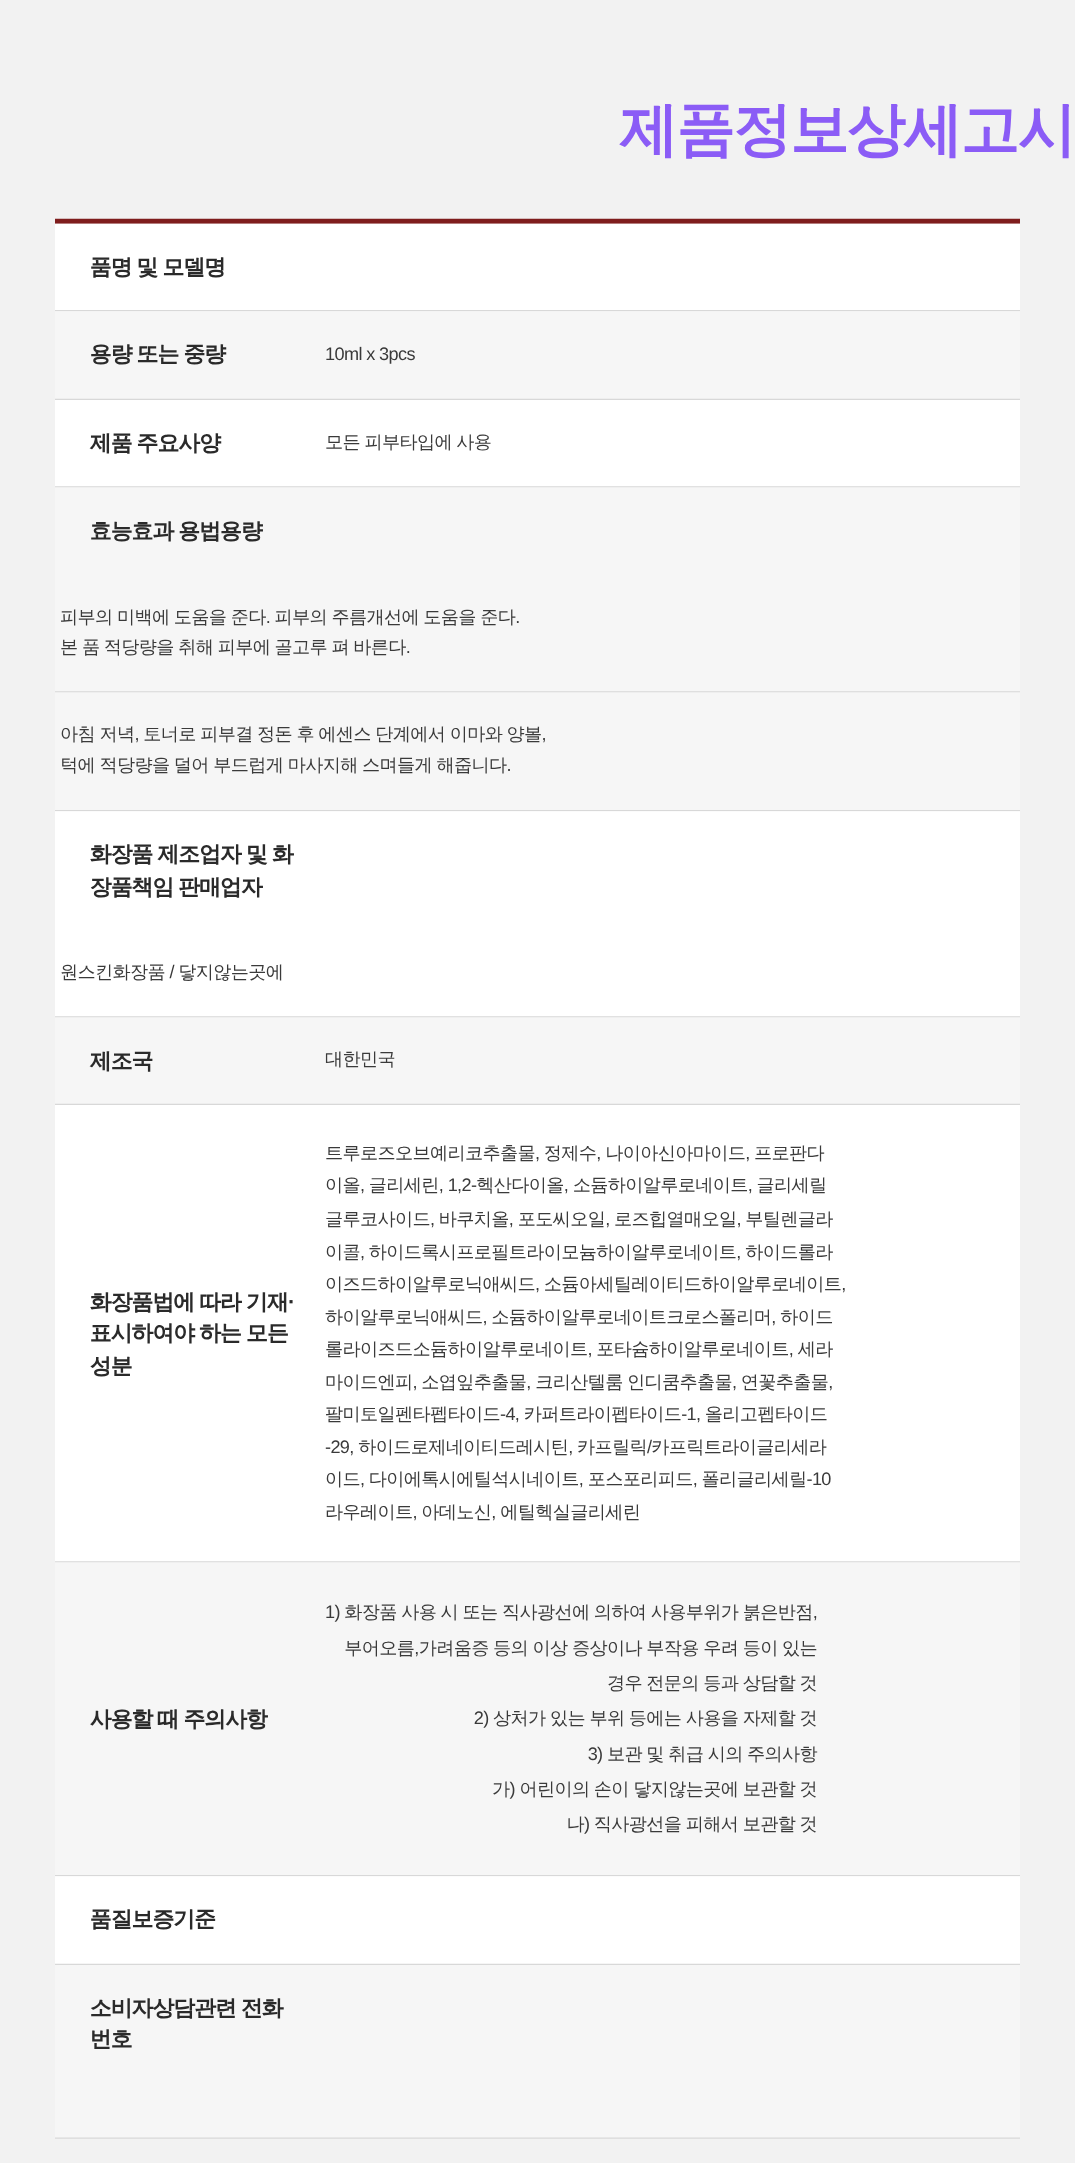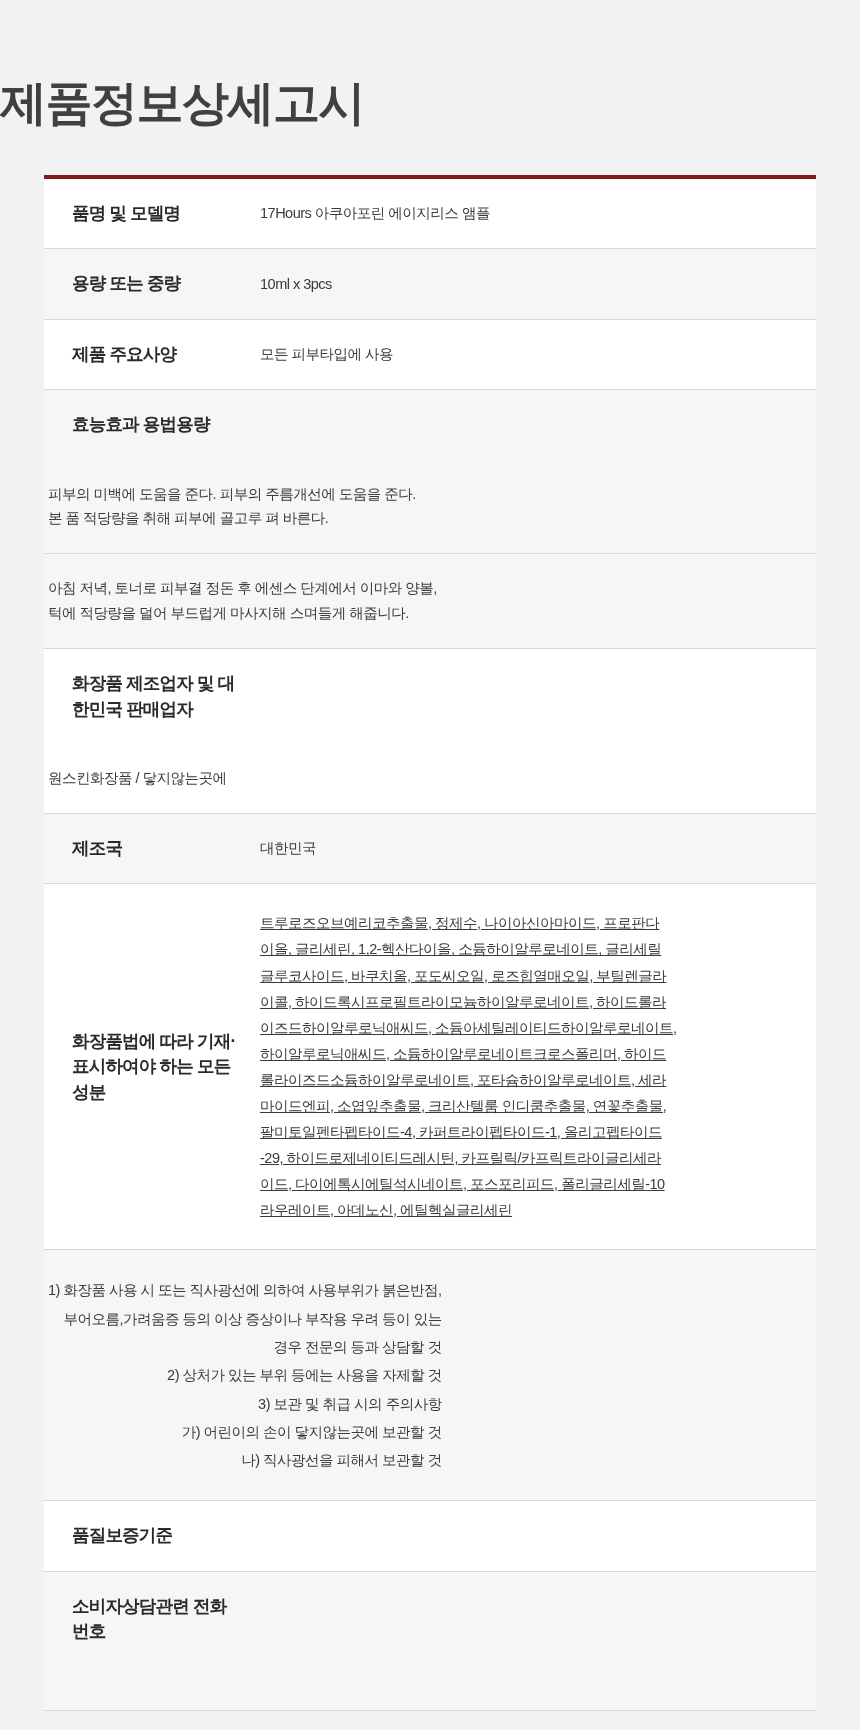--- a/index.html
+++ b/index.html
@@ -15,25 +15,25 @@
     -webkit-font-smoothing: antialiased;
   }
   .page {
     width: 860px;
     min-height: 1730px;
     box-sizing: border-box;
     background: #f2f2f2;
     padding: 0;
   }
   .doc-title {
-    text-align: left;
+    text-align: right;
     font-size: 47px;
     font-weight: bold;
     letter-spacing: -1.5px;
-    color: #404040;
+    color: #8b5cf6;
     padding: 72px 0 40px 0;
     margin: 0;
   }
   .table {
     width: 772px;
     margin: 0 auto;
     border-top: 4px solid #7f1d1d;
   }
   .row {
     display: flex;
@@ -73,42 +73,40 @@
   .row.tall .cell-value {
     align-items: center;
   }
   .row.h-small { min-height: 58px; }
   .row.h-med { min-height: 70px; flex-direction: column; }
   .row.h-empty { min-height: 56px; }
   .ingredients .cell-value {
     padding-top: 26px;
     padding-bottom: 26px;
     line-height: 1.8;
-    text-decoration: underline;
   }
   .caution .cell-value {
     padding-top: 26px;
     padding-bottom: 26px;
     line-height: 1.95;
     text-align: right;
   }
   .empty-val { min-height: 20px; }
 </style>
 </head>
 <body>
 
 <div class="page">
 
   <h1 class="doc-title">제품정보상세고시</h1>
 
   <div class="table">
 
     <div class="row h-small">
       <div class="cell-label">품명 및 모델명</div>
-      <div class="cell-value">17Hours 아쿠아포린 에이지리스 앰플</div>
     </div>
 
     <div class="row alt h-small">
       <div class="cell-label">용량 또는 중량</div>
       <div class="cell-value">10ml x 3pcs</div>
     </div>
 
     <div class="row h-small">
       <div class="cell-label">제품 주요사양</div>
       <div class="cell-value">모든 피부타입에 사용</div>
@@ -122,21 +120,21 @@
     </div>
 
 
     <div class="row alt h-med tall">
       <div class="cell-value">아침 저녁, 토너로 피부결 정돈 후 에센스 단계에서 이마와 양볼,
 턱에 적당량을 덜어 부드럽게 마사지해 스며들게 해줍니다.</div>
     </div>
 
     <div class="row h-med tall">
       <div class="cell-label">화장품 제조업자
-및 대한민국
+및 화장품책임
 판매업자</div>
       <div class="cell-value">원스킨화장품 / 닿지않는곳에</div>
     </div>
 
     <div class="row alt h-small">
       <div class="cell-label">제조국</div>
       <div class="cell-value">대한민국</div>
     </div>
 
     <div class="row ingredients tall">
@@ -151,20 +149,21 @@
 하이알루로닉애씨드, 소듐하이알루로네이트크로스폴리머, 하이드
 롤라이즈드소듐하이알루로네이트, 포타슘하이알루로네이트, 세라
 마이드엔피, 소엽잎추출물, 크리산텔룸 인디쿰추출물, 연꽃추출물,
 팔미토일펜타펩타이드-4, 카퍼트라이펩타이드-1, 올리고펩타이드
 -29, 하이드로제네이티드레시틴, 카프릴릭/카프릭트라이글리세라
 이드, 다이에톡시에틸석시네이트, 포스포리피드, 폴리글리세릴-10
 라우레이트, 아데노신, 에틸헥실글리세린</div>
     </div>
 
     <div class="row alt caution tall">
+      <div class="cell-label">사용할 때 주의사항</div>
       <div class="cell-value">1) 화장품 사용 시 또는 직사광선에 의하여 사용부위가 붉은반점,
     부어오름,가려움증 등의 이상 증상이나 부작용 우려 등이 있는
     경우 전문의 등과 상담할 것
 2) 상처가 있는 부위 등에는 사용을 자제할 것
 3) 보관 및 취급 시의 주의사항
    가) 어린이의 손이 닿지않는곳에 보관할 것
    나) 직사광선을 피해서 보관할 것</div>
     </div>
 
     <div class="row h-empty">

